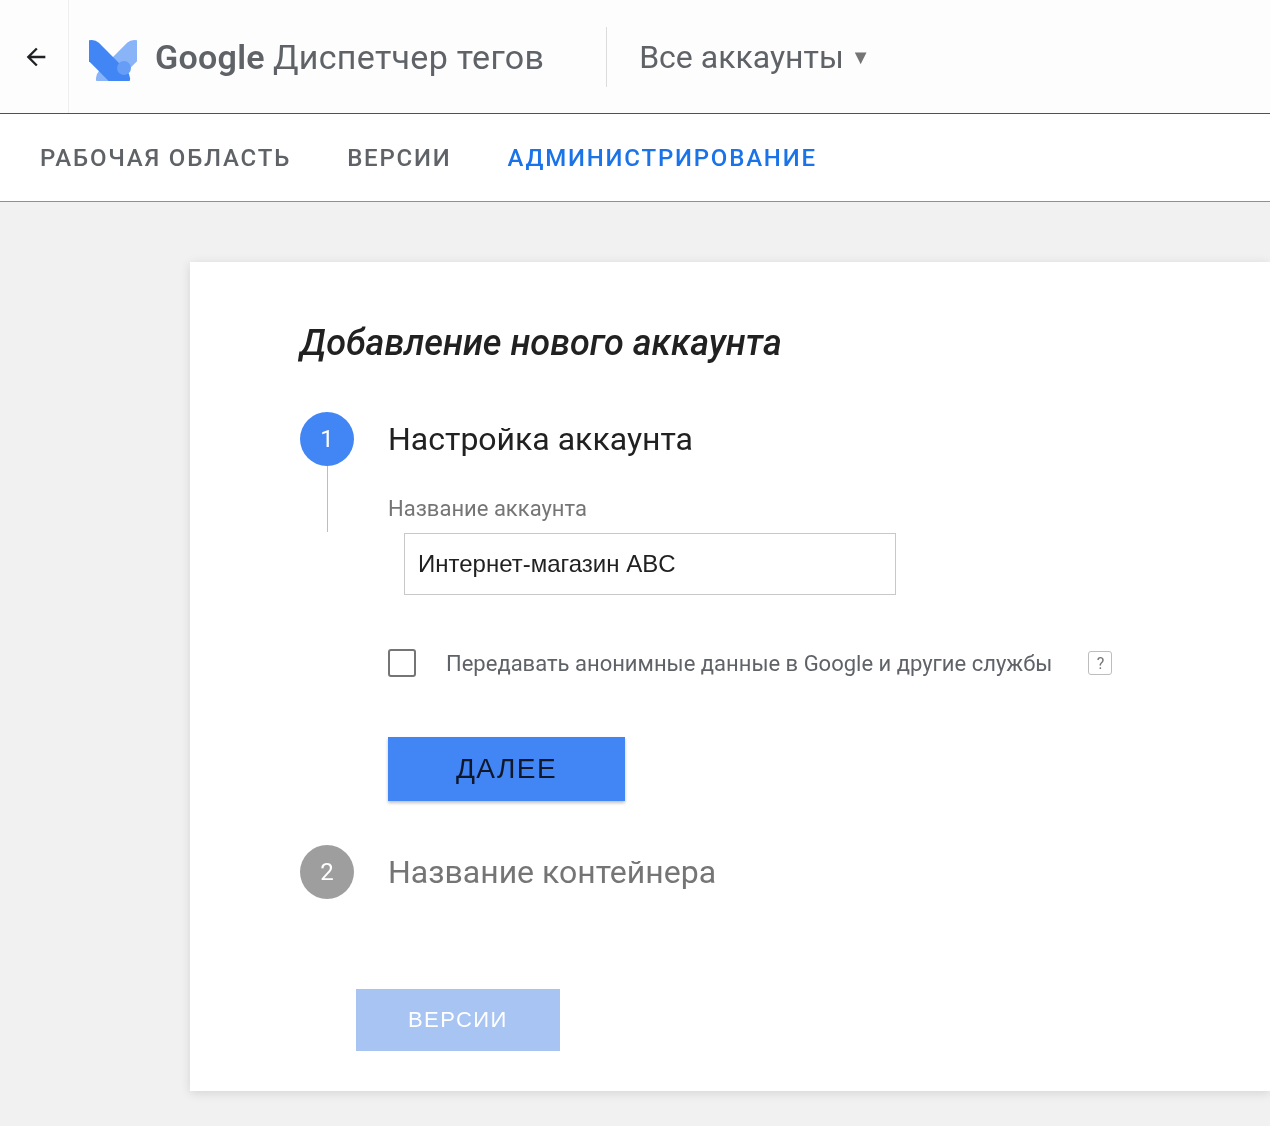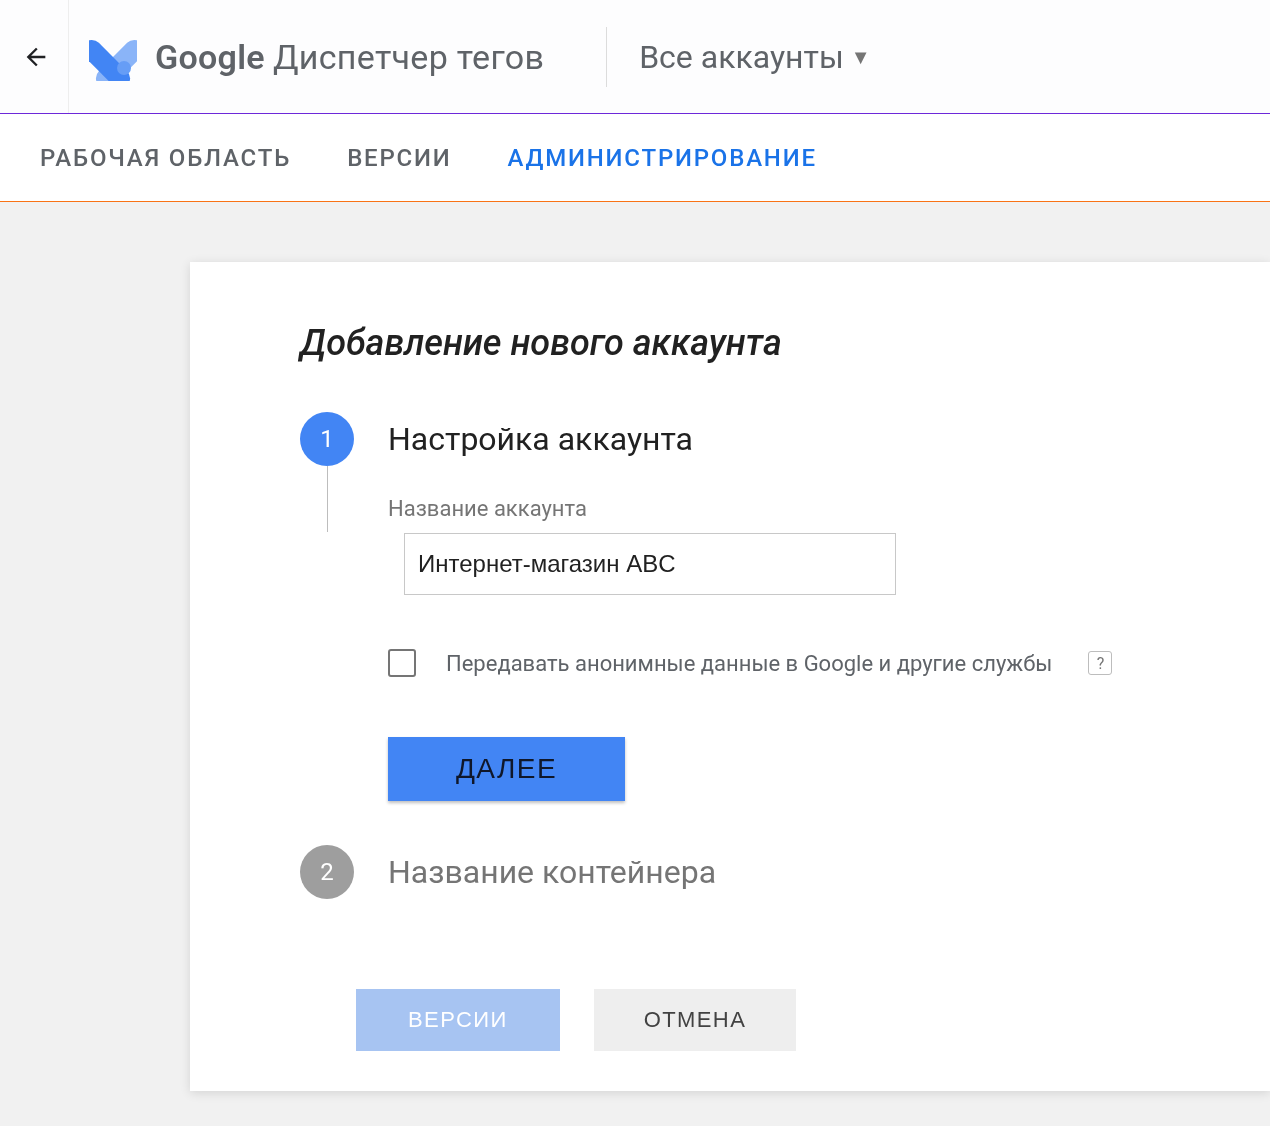--- a/index.html
+++ b/index.html
@@ -237,17 +237,16 @@
 
       <div class="step inactive step2-wrap">
         <div class="step-badge">2</div>
         <div class="step-title">Название контейнера</div>
       </div>
 
     </div>
 
     <div class="footer-actions">
       <button class="btn-create">ВЕРСИИ</button>
-      <button class="btn-cancel">ОТМЕНА</button>
     </div>
 
   </div>
 </div>
 
 </body></html>

